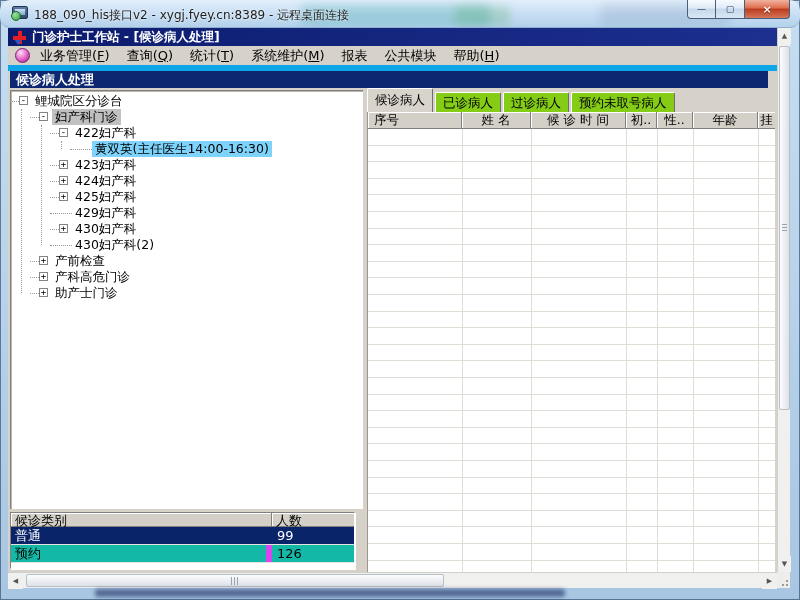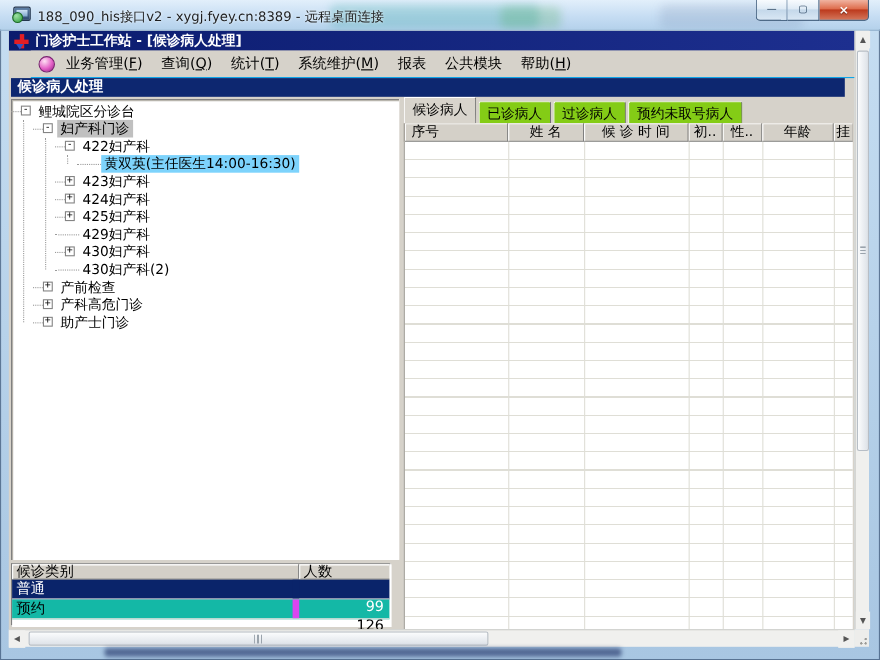--- a/index.html
+++ b/index.html
@@ -6,21 +6,21 @@
   html,body { width:800px; height:600px; }
   body { font-family:"DejaVu Sans","Liberation Sans",sans-serif; }
 
   .stage { position:relative; width:800px; height:600px; overflow:hidden;
            background:linear-gradient(#C6DEF2,#A8C6E2);
            box-shadow:inset 0 0 0 1px rgba(35,60,95,.6); }
 
   
   .rdp-titlebar { position:absolute; left:0; top:0; width:800px; height:28px;
     background:linear-gradient(#E2EFFB, #C6DDF3 55%, #B4D1EB);
-    border-bottom:1px solid #8FAECB; overflow:hidden; }
+    border-bottom:1px solid #8FAECB; overflow:hidden;border-radius:10px; }
   .blob { position:absolute; filter:blur(4px); border-radius:6px; }
   .blob1 { left:300px; top:4px; width:190px; height:22px; background:rgba(0,145,135,.20); }
   .blob2 { left:455px; top:6px; width:55px;  height:20px; background:rgba(60,165,70,.22); }
   .blob3 { left:600px; top:4px; width:130px; height:22px; background:rgba(85,105,145,.15); }
   .rdp-icon { position:absolute; left:12px; top:6px; width:16px; height:13px;
     background:linear-gradient(#5E7FA6,#2E4A70); border:1px solid #24364E; border-radius:2px; }
   .rdp-icon::before { content:""; position:absolute; left:2px; top:2px; right:2px; bottom:3px;
     background:linear-gradient(#CFE3F5,#7FA6CC); }
   .rdp-icon::after { content:""; position:absolute; left:-2px; bottom:-3px; width:8px; height:8px;
     border-radius:50%; background:radial-gradient(circle at 35% 30%,#9FE2A4,#2F9E3C); border:1px solid #1E6B28; }
@@ -44,21 +44,21 @@
   .app-titlebar { position:absolute; left:0; top:0; width:769px; height:18px;
     background:linear-gradient(to right,#0B1C6E,#1D2F8F); display:flex; align-items:center; }
   .cross { position:relative; width:13px; height:13px; margin:0 6px 0 5px; }
   .cross::before { content:""; position:absolute; left:5px; top:0; width:4px; height:13px; background:#E31E24; }
   .cross::after  { content:""; position:absolute; left:0; top:5px; width:13px; height:4px; background:#E31E24; }
   .cross .vmark { position:absolute; left:1px; bottom:-1px; width:0; height:0;
     border-left:4px solid transparent; border-right:4px solid transparent; border-top:6px solid #2C55C8; }
   .app-title { color:#FFF; font-weight:bold; font-size:12.5px; white-space:nowrap; }
 
   .menubar { position:absolute; left:0; top:18px; width:769px; height:25px;
-    background:#D6D2CA; border-bottom:1px solid #0ea5e9; display:flex; align-items:center;margin-left:20px; }
+    background:#D6D2CA; border-bottom:6px solid #0ea5e9; display:flex; align-items:center; }
   .sphere { width:15px; height:15px; border-radius:50%; margin:0 10px 0 7px;
     background:radial-gradient(circle at 35% 28%, #FFE0F4, #E35FC6 55%, #8C1F7C); border:1px solid #7A2070; }
   .menu-items { display:flex; gap:17px; font-size:13px; color:#000; }
   .menu-item { white-space:nowrap; cursor:default; }
 
   .section-header { position:absolute; left:2px; top:43px; width:758px; height:17px;
     background:#0D2770; color:#FFF; font-weight:bold; font-size:13px; line-height:17px;
     padding-left:6px; }
 
   
@@ -79,21 +79,21 @@
   .cat-table { position:absolute; left:2px; top:484px; width:345px; height:57px; background:#FFF;
     border:1px solid #808080; border-right-color:#FFF; border-bottom-color:#FFF;
     box-shadow:1px 1px 0 #FFF; font-size:13px; }
   .cat-head { display:flex; height:14px; background:#D4D0C8; border-bottom:1px solid #808080; }
   .cat-head .h1 { width:261px; padding:0 4px; line-height:16px; border-right:1px solid #808080;
     box-shadow:inset 1px 1px 0 #FFF; }
   .cat-head .h2 { flex:1; padding:0 4px; line-height:16px; box-shadow:inset 1px 1px 0 #FFF; }
   .cat-row { display:flex; height:18px; line-height:18px; background:#14b8a6; color:#000;
     border-bottom:1px solid #E4E2DC; }
   .cat-row .cat-c1 { width:261px; padding:0 4px; border-right:6px solid #d946ef; }
-  .cat-row .cat-c2 { flex:1; text-align:right; padding:0 5px;margin-top:16px; }
+  .cat-row .cat-c2 { flex:1; padding:0 5px; }
   .cat-sel { background:#0A246A; color:#FFF; }
   .cat-sel .cat-c1 { border-right-color:#0A246A; }
 
   
   .tabs { position:absolute; left:359px; top:60px; height:24px; display:flex; align-items:flex-end; gap:2px; }
   .tab { height:20px; line-height:19px; padding:0 7px; font-size:12.5px; background:#84cc16;
     border:1px solid #6F6F6F; border-bottom:none; border-top-color:#FFF; border-left-color:#FFF;
     border-radius:2px 2px 0 0; white-space:nowrap; color:#000; }
   .tab.active { height:24px; line-height:22px; background:#D8D4CC; font-weight:normal; z-index:2; }
 

